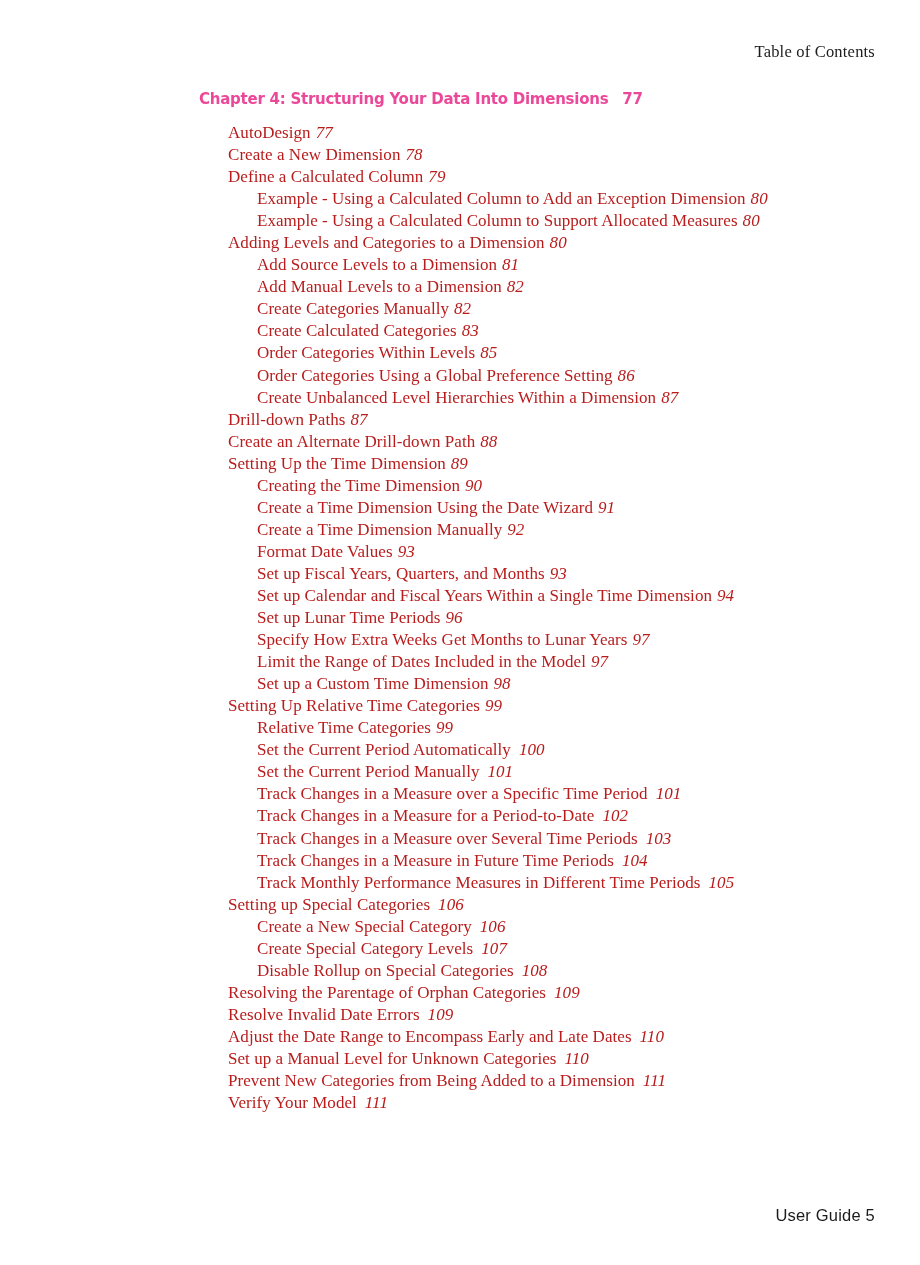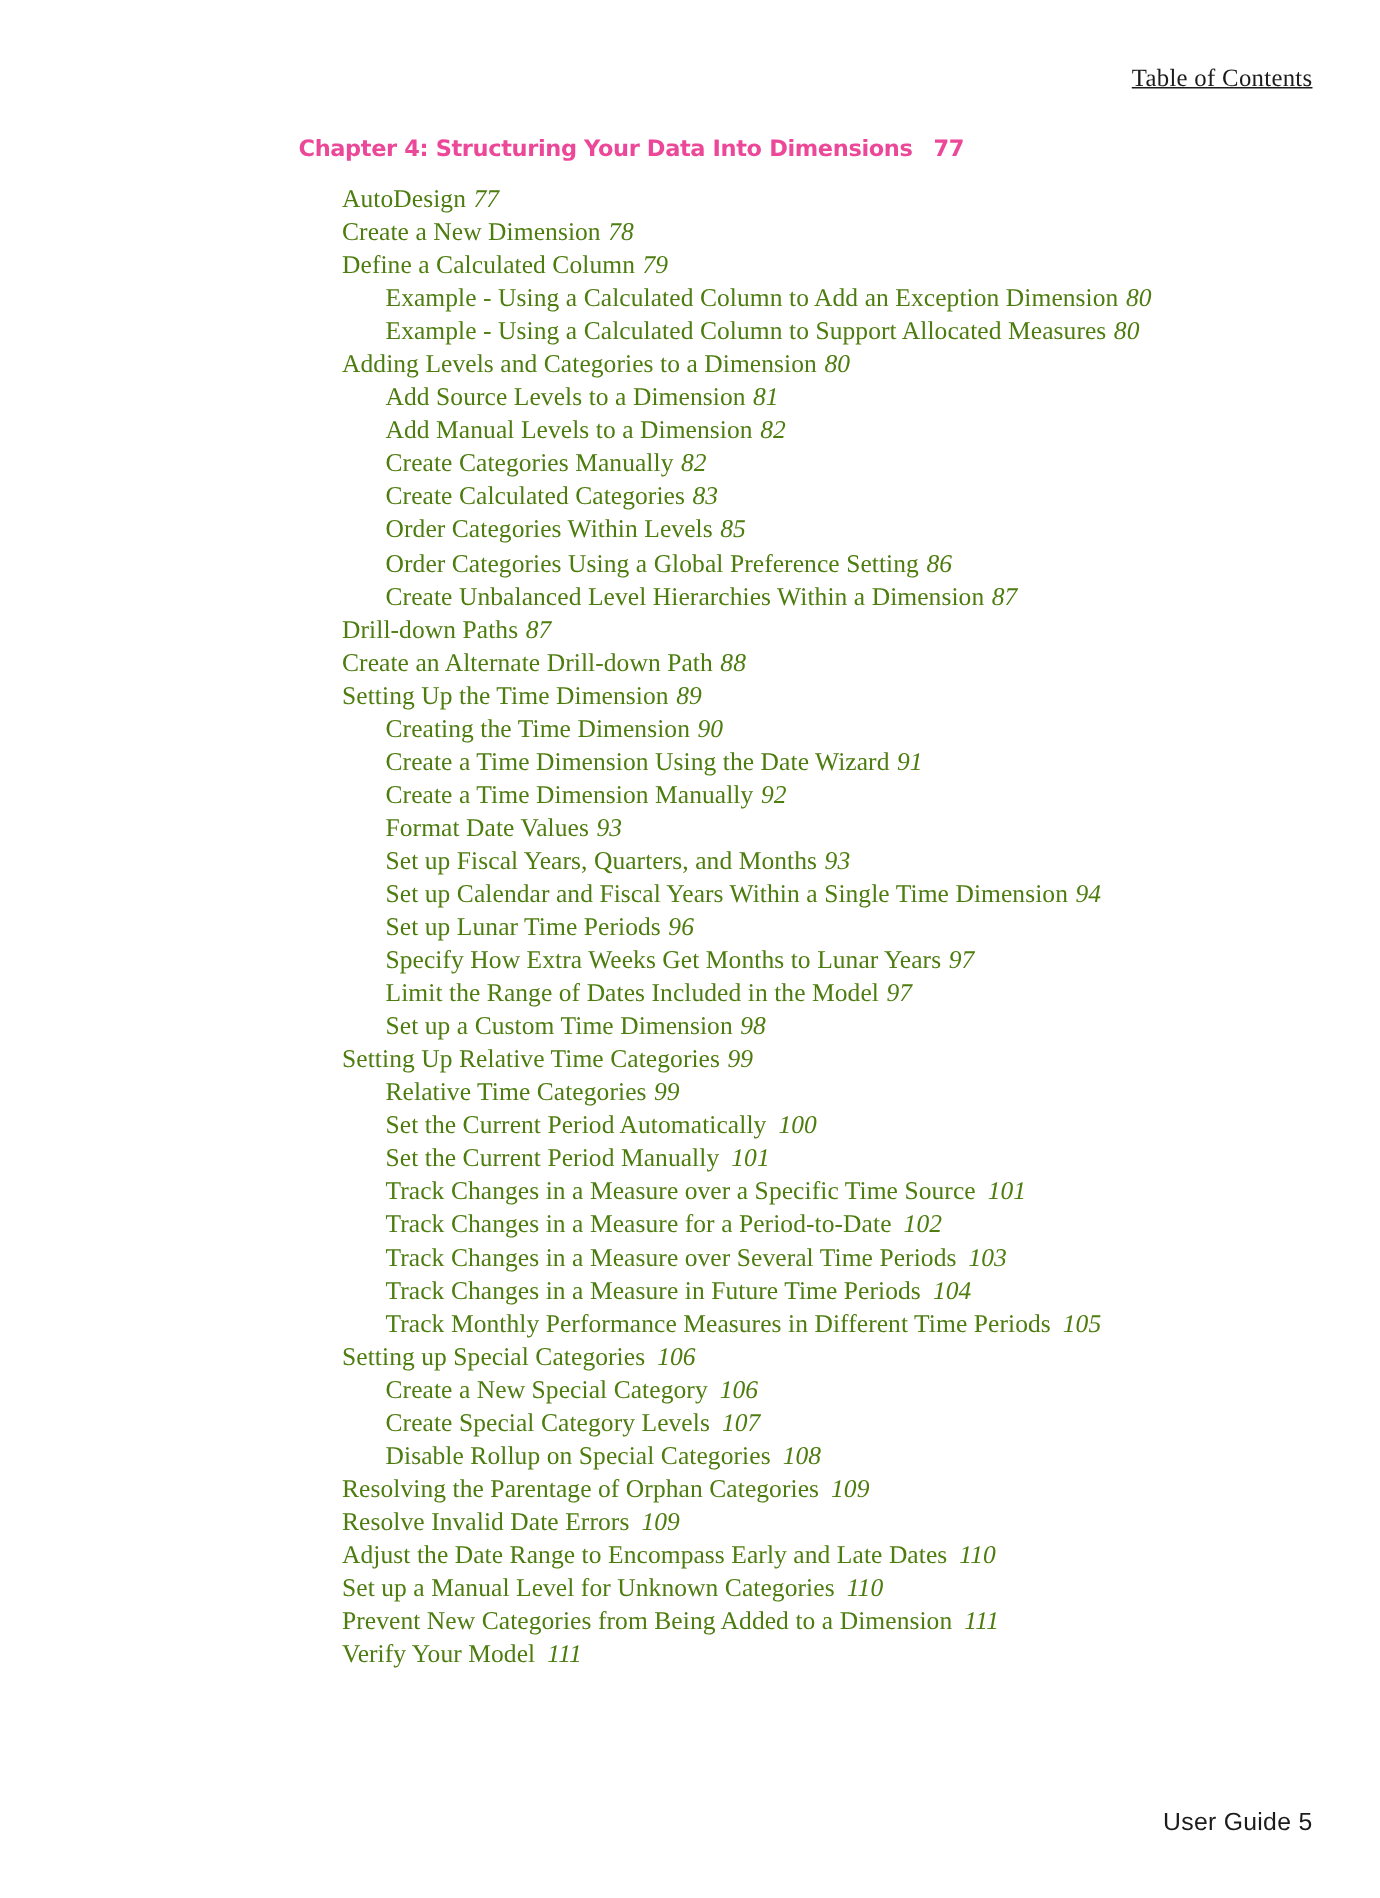--- a/index.html
+++ b/index.html
@@ -24,21 +24,20 @@
   
   .running-head {
     position: absolute;
     top: 42px;
     right: 45px;
     font-family: "Liberation Serif", "DejaVu Serif", serif;
     font-size: 16.5px;
     color: #1c1c1c;
     letter-spacing: 0.2px;
     white-space: nowrap;
-    text-decoration: underline;
   }
 
   
   .running-foot {
     position: absolute;
     bottom: 40px;
     right: 45px;
     font-family: Liberation Sans, sans-serif;
     font-size: 16.5px;
     color: #1c1c1c;
@@ -67,21 +66,21 @@
   .chapter-line .chapter-page {
     font-family: "DejaVu Sans", "Liberation Sans", sans-serif;
     font-weight: bold;
     font-style: normal;
     padding-left: 14px;
   }
 
   .toc-entry {
     font-size: 17px;
     line-height: 22.05px;
-    color: #4d7c0f;
+    color: #b91c1c;
     white-space: nowrap;
     letter-spacing: 0.05px;
   }
   .toc-entry.lvl1 { margin-left: 228px; }
   .toc-entry.lvl2 { margin-left: 257px; font-family: Liberation Serif, serif; }
 
   .toc-entry .pg {
     font-style: italic;
     padding-left: 5px;
   }
@@ -126,21 +125,21 @@
         <div class="toc-entry lvl2"><span>Set up Fiscal Years, Quarters, and Months</span><span class="pg">93</span></div>
         <div class="toc-entry lvl2"><span>Set up Calendar and Fiscal Years Within a Single Time Dimension</span><span class="pg">94</span></div>
         <div class="toc-entry lvl2"><span>Set up Lunar Time Periods</span><span class="pg">96</span></div>
         <div class="toc-entry lvl2"><span>Specify How Extra Weeks Get Months to Lunar Years</span><span class="pg">97</span></div>
         <div class="toc-entry lvl2"><span>Limit the Range of Dates Included in the Model</span><span class="pg">97</span></div>
         <div class="toc-entry lvl2"><span>Set up a Custom Time Dimension</span><span class="pg">98</span></div>
         <div class="toc-entry lvl1"><span>Setting Up Relative Time Categories</span><span class="pg">99</span></div>
         <div class="toc-entry lvl2"><span>Relative Time Categories</span><span class="pg">99</span></div>
         <div class="toc-entry lvl2"><span>Set the Current Period Automatically</span><span class="pg wide">100</span></div>
         <div class="toc-entry lvl2"><span>Set the Current Period Manually</span><span class="pg wide">101</span></div>
-        <div class="toc-entry lvl2"><span>Track Changes in a Measure over a Specific Time Source</span><span class="pg wide">101</span></div>
+        <div class="toc-entry lvl2"><span>Track Changes in a Measure over a Specific Time Period</span><span class="pg wide">101</span></div>
         <div class="toc-entry lvl2"><span>Track Changes in a Measure for a Period-to-Date</span><span class="pg wide">102</span></div>
         <div class="toc-entry lvl2"><span>Track Changes in a Measure over Several Time Periods</span><span class="pg wide">103</span></div>
         <div class="toc-entry lvl2"><span>Track Changes in a Measure in Future Time Periods</span><span class="pg wide">104</span></div>
         <div class="toc-entry lvl2"><span>Track Monthly Performance Measures in Different Time Periods</span><span class="pg wide">105</span></div>
         <div class="toc-entry lvl1"><span>Setting up Special Categories</span><span class="pg wide">106</span></div>
         <div class="toc-entry lvl2"><span>Create a New Special Category</span><span class="pg wide">106</span></div>
         <div class="toc-entry lvl2"><span>Create Special Category Levels</span><span class="pg wide">107</span></div>
         <div class="toc-entry lvl2"><span>Disable Rollup on Special Categories</span><span class="pg wide">108</span></div>
         <div class="toc-entry lvl1"><span>Resolving the Parentage of Orphan Categories</span><span class="pg wide">109</span></div>
         <div class="toc-entry lvl1"><span>Resolve Invalid Date Errors</span><span class="pg wide">109</span></div>

